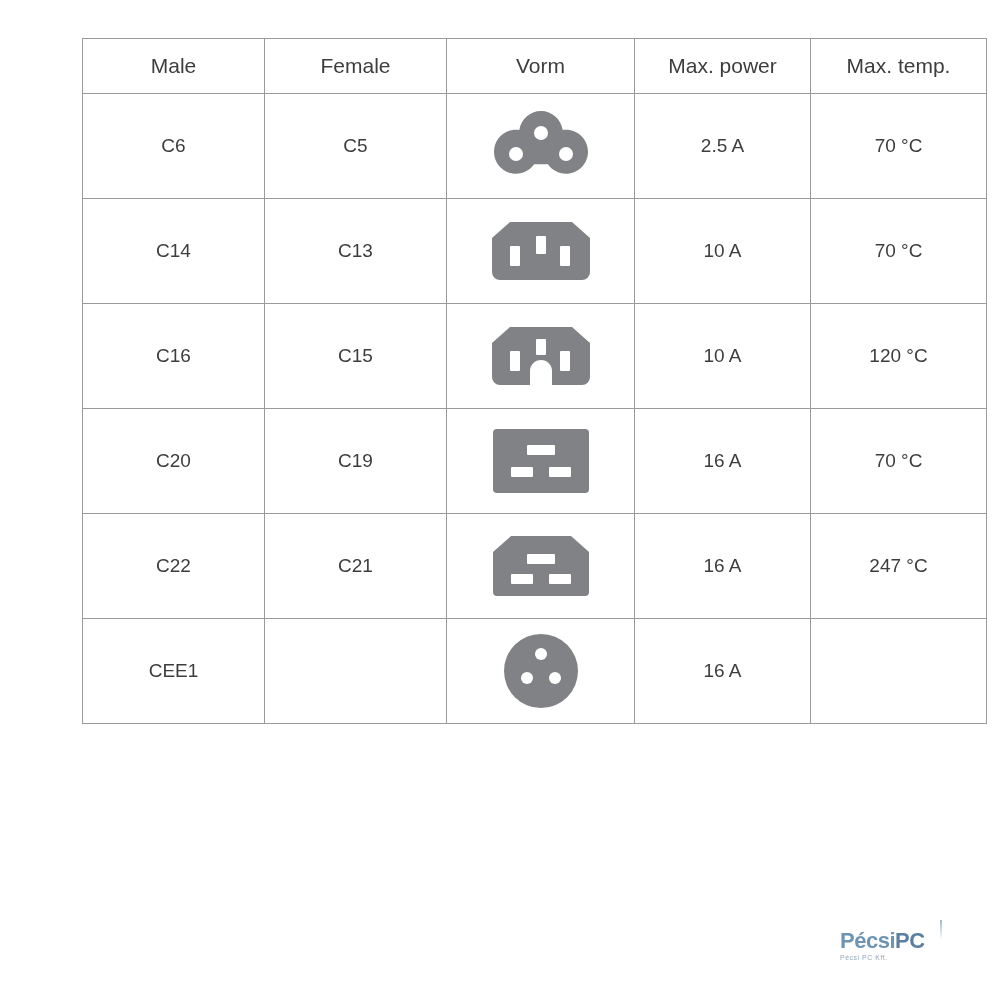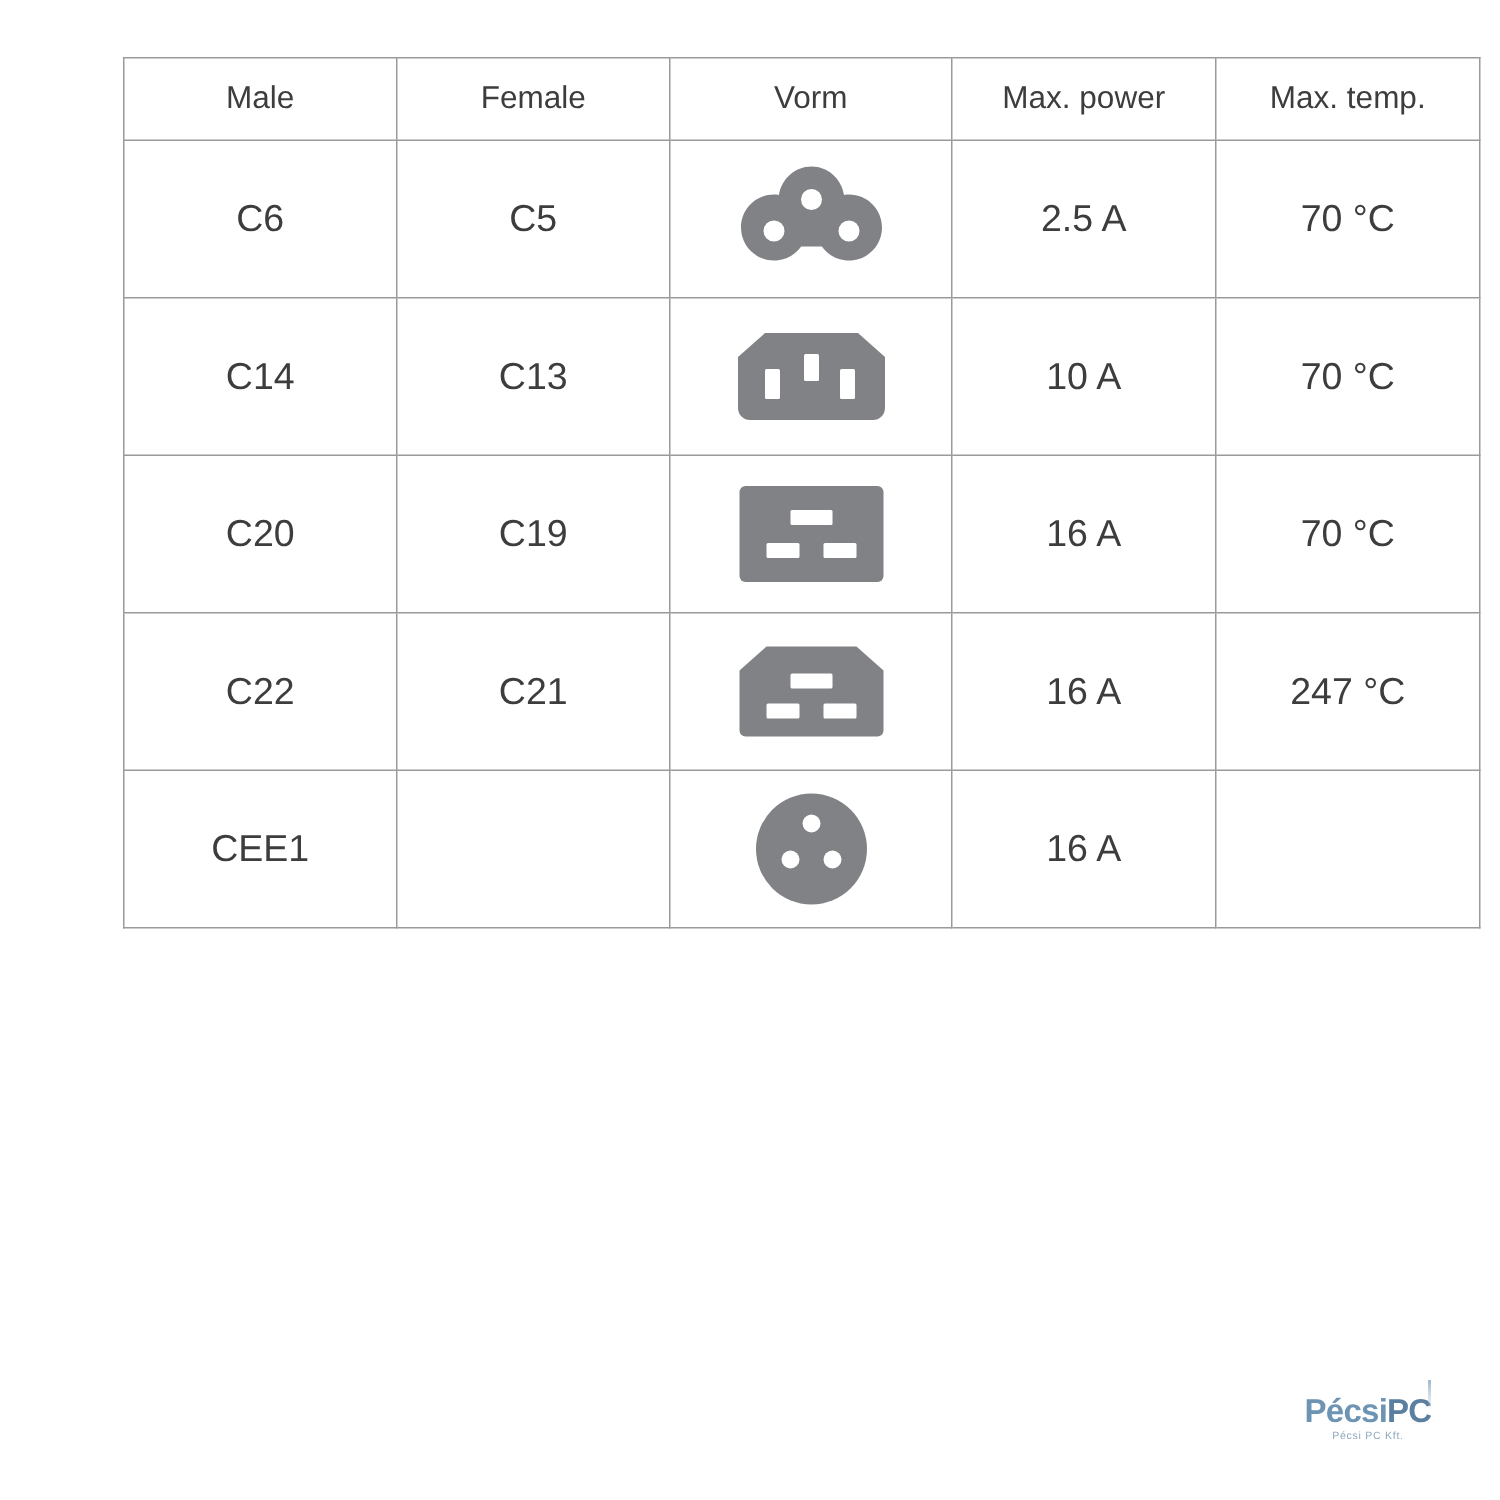--- a/index.html
+++ b/index.html
@@ -37,21 +37,21 @@
     font-weight: normal;
     color: #3d3d3d;
     padding: 0;
   }
   th {
     height: 54px;
     font-size: 21px;
   }
   td {
     height: 104px;
-    font-size: 25px;
+    font-size: 19px;
   }
   col.c-male   { width: 182px; }
   col.c-female { width: 182px; }
   col.c-vorm   { width: 188px; }
   col.c-power  { width: 176px; }
   col.c-temp   { width: 176px; }
 
   .shape-cell {
     position: relative;
   }
@@ -59,25 +59,25 @@
     display: flex;
     align-items: center;
     justify-content: center;
   }
   svg.plug { display: block; }
   .fill { fill: #808285; }
   .hole { fill: #ffffff; }
 
   .watermark {
     position: absolute;
-    right: 28px;
+    right: 40px;
     bottom: 14px;
     width: 120px;
     height: 56px;
-    text-align: center;
+    text-align: left;
     color: #7a9ab5;
     user-select: none;
   }
   .wm-main {
     font-size: 22px;
     font-weight: bold;
     letter-spacing: -0.5px;
     line-height: 1;
     color: #6e94b4;
   }
@@ -149,20 +149,36 @@
               <rect class="hole" x="22" y="28" width="10" height="20" rx="1"></rect>
               <rect class="hole" x="48" y="18" width="10" height="18" rx="1"></rect>
               <rect class="hole" x="72" y="28" width="10" height="20" rx="1"></rect>
             </svg>
           </div>
         </td>
         <td>10 A</td>
         <td>70 °C</td>
       </tr>
 
+      <tr>
+        <td>C16</td>
+        <td>C15</td>
+        <td class="shape-cell">
+          <div class="shape-wrap">
+            <svg class="plug" width="106" height="66" viewBox="0 0 106 66" aria-hidden="true">
+              <path class="fill" d="M22 4h62l18 16v34a8 8 0 0 1-8 8H64V48a11 11 0 0 0-22 0v14H12a8 8 0 0 1-8-8V20z"></path>
+              <rect class="hole" x="22" y="28" width="10" height="20" rx="1"></rect>
+              <rect class="hole" x="48" y="16" width="10" height="16" rx="1"></rect>
+              <rect class="hole" x="72" y="28" width="10" height="20" rx="1"></rect>
+            </svg>
+          </div>
+        </td>
+        <td>10 A</td>
+        <td>120 °C</td>
+      </tr>
 
       <tr>
         <td>C20</td>
         <td>C19</td>
         <td class="shape-cell">
           <div class="shape-wrap">
             <svg class="plug" width="104" height="72" viewBox="0 0 104 72" aria-hidden="true">
               <rect class="fill" x="4" y="4" width="96" height="64" rx="4"></rect>
               <rect class="hole" x="38" y="20" width="28" height="10" rx="1"></rect>
               <rect class="hole" x="22" y="42" width="22" height="10" rx="1"></rect>

